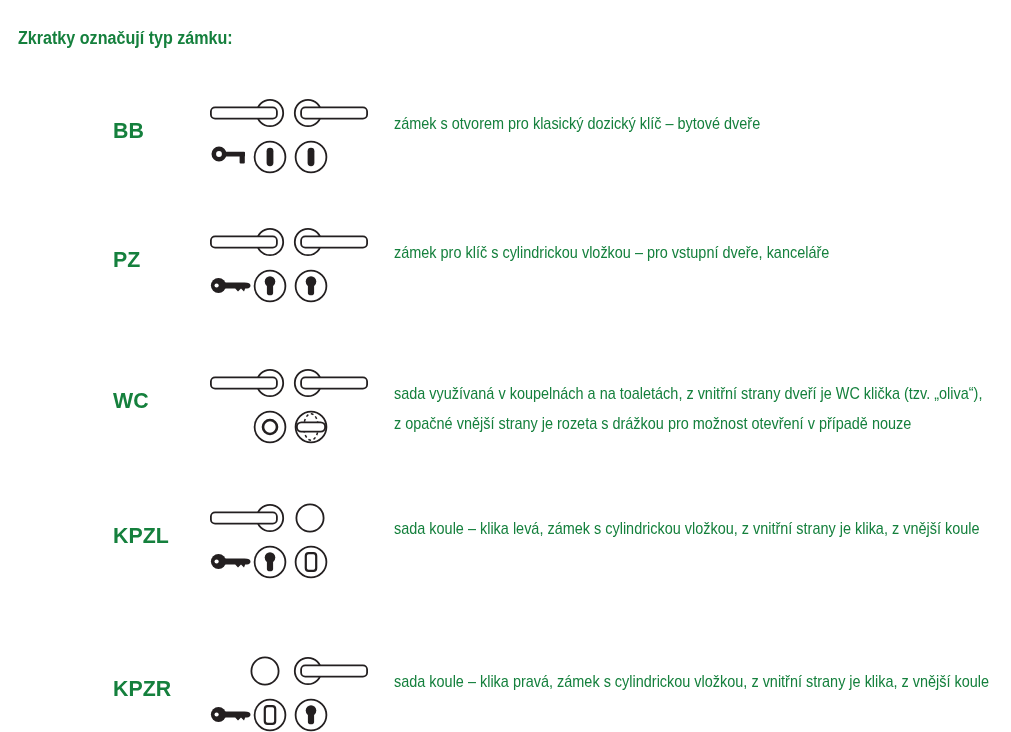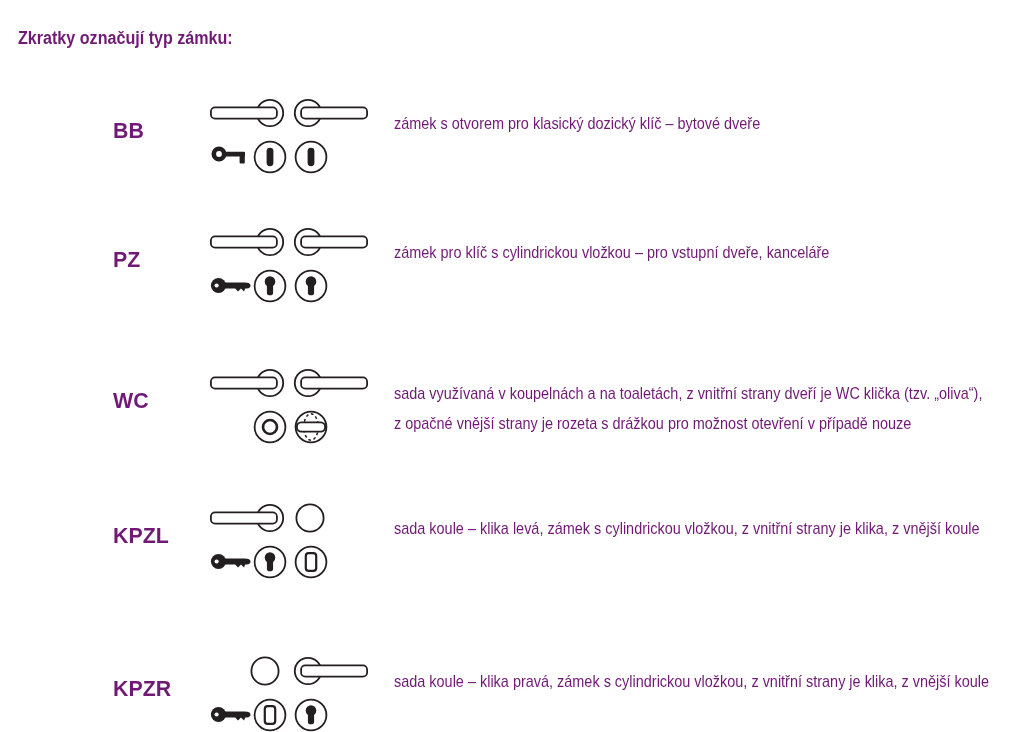--- a/index.html
+++ b/index.html
@@ -1,18 +1,18 @@
 <!DOCTYPE html>
 <html><head>
 <meta charset="utf-8">
 <style>
   html,body{margin:0;padding:0;background:#ffffff;}
   .page{
     position:relative;width:1011px;height:732px;background:#ffffff;overflow:hidden;
-    font-family:"Liberation Sans", sans-serif;color:#701a75;
+    font-family:"Liberation Sans", sans-serif;color:#15803d;
   }
   .heading{
     position:absolute;left:18px;top:26px;
     font-size:17.5px;font-weight:bold;line-height:24px;
     transform:scaleX(0.92);transform-origin:0 0;white-space:nowrap;
   }
   .row{position:absolute;left:0;width:876px;height:80px;}
   .row-label{
     position:absolute;left:113px;top:20px;
     font-size:22px;font-weight:bold;line-height:26px;

